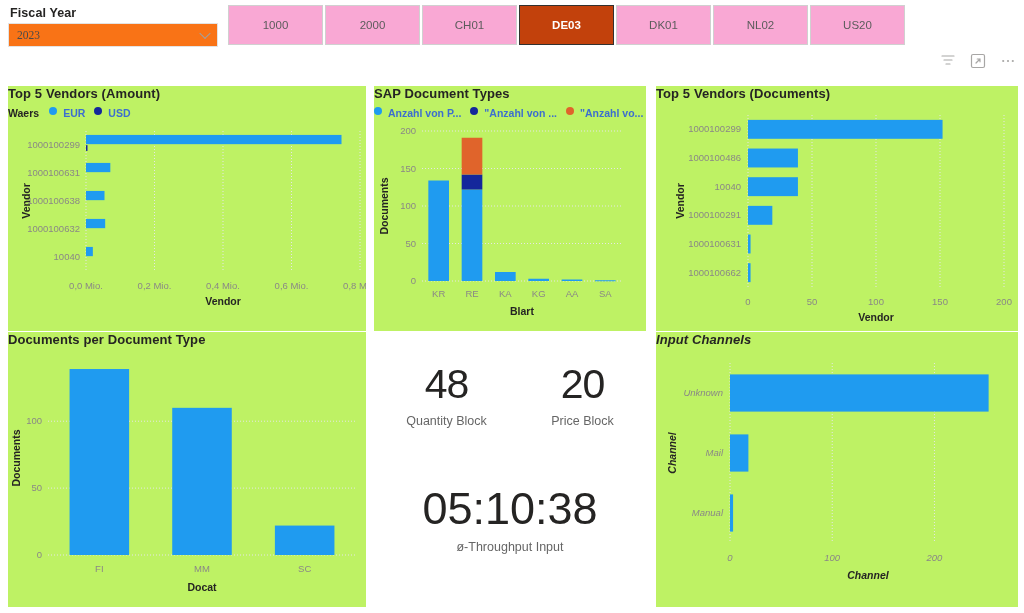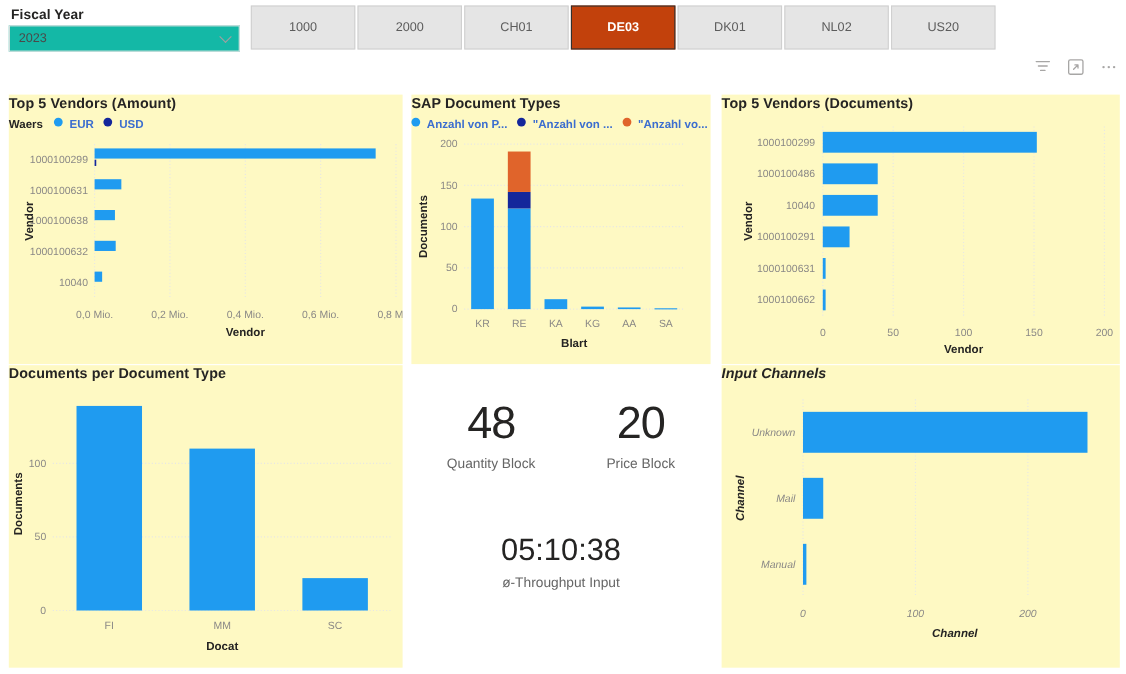--- a/index.html
+++ b/index.html
@@ -14,69 +14,69 @@
 
   
   .topbar { position: absolute; left: 0; top: 0; width: 1024px; height: 50px; }
 
   .slicer { position: absolute; left: 8px; top: 6px; width: 210px; }
   .slicer-label {
     font-size: 12.5px; font-weight: bold; color: #252423;
     letter-spacing: .1px; margin-bottom: 3px; padding-left: 2px;
   }
   .slicer-box {
-    position: relative; height: 24px; background: #14b8a6;
+    position: relative; height: 24px; background: #f97316;
     border: 1px solid #e3e3e3; display: flex; align-items: center;
-    padding: 0 22px 0 8px; cursor: pointer;
+    padding: 0 22px 0 8px; cursor: pointer; font-family: Liberation Serif, serif;
   }
   .slicer-value { font-size: 11.5px; color: #4a4a4a; }
   .chev {
     position: absolute; right: 8px; top: 50%; width: 8px; height: 8px;
     border-right: 1.4px solid #a0a0a0; border-bottom: 1.4px solid #a0a0a0;
     transform: translateY(-70%) rotate(45deg);
   }
 
   .tabstrip { position: absolute; left: 228px; top: 5px; display: flex; gap: 2px; }
   .tab {
-    width: 95px; height: 40px; background: #e5e5e5;
+    width: 95px; height: 40px; background: #f9a8d4;
     border: 1px solid #d0d0d0; display: flex; align-items: center;
     justify-content: center; font-size: 11.5px; color: #5c5c5c; cursor: pointer;
   }
   .tab.selected { background: #c2410c; border-color: #323130; color: #ffffff; font-weight: bold; }
 
   
   .viz-icons {
     position: absolute; right: 8px; top: 50px; display: flex;
     align-items: center; gap: 14px; height: 22px;
   }
   .viz-icon { width: 16px; height: 16px; opacity: .55; cursor: pointer; display: block; }
 
   
-  .panel { position: absolute; background: #fef9c3; }
+  .panel { position: absolute; background: #bef264; }
   .panel-title {
     font-size: 13px; font-weight: bold; color: #252423;
     letter-spacing: .1px; white-space: nowrap;
   }
 
   
   .legend { display: flex; align-items: center; gap: 9px; margin-top: 6px; font-size: 10.5px; }
   .legend-name { font-weight: bold; font-size: 10.5px; color: #252423; margin-right: 1px; }
   .legend-item { display: flex; align-items: flex-start; gap: 6px; color: #3c6ecf; white-space: nowrap; font-weight: bold; }
   .legend-dot { width: 8px; height: 8px; border-radius: 50%; flex: none; }
 
   
   .axis-txt { font-size: 9.5px; fill: #8a8886; font-family: "Liberation Sans", sans-serif; }
   .axis-title { font-size: 10.5px; fill: #252423; font-weight: bold; font-family: "Liberation Sans", sans-serif; }
 
   
   .kpi-row { position: absolute; display: flex; }
   .kpi { text-align: center; }
   .kpi-value { font-size: 41px; font-weight: normal; color: #252423; line-height: 1; letter-spacing: -1px; }
   .kpi-caption { font-size: 12.5px; color: #666; margin-top: 9px; }
-  .kpi-big-value { font-size: 28px; color: #252423; line-height: 1; letter-spacing: 0px; }
+  .kpi-big-value { font-size: 45px; color: #252423; line-height: 1; letter-spacing: 0px; }
 
   svg { display: block; }
 </style>
 </head>
 <body>
 
 <div id="app">
 
   <div class="topbar">
 

